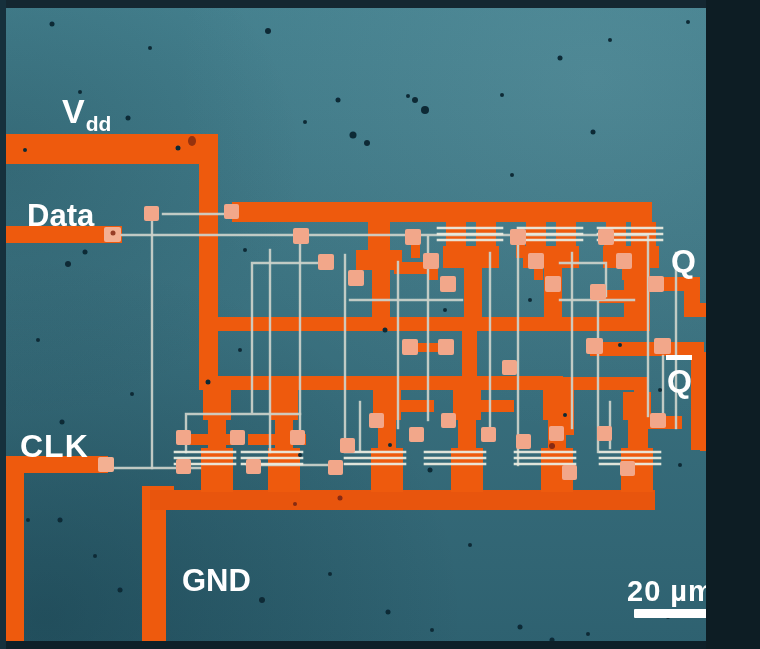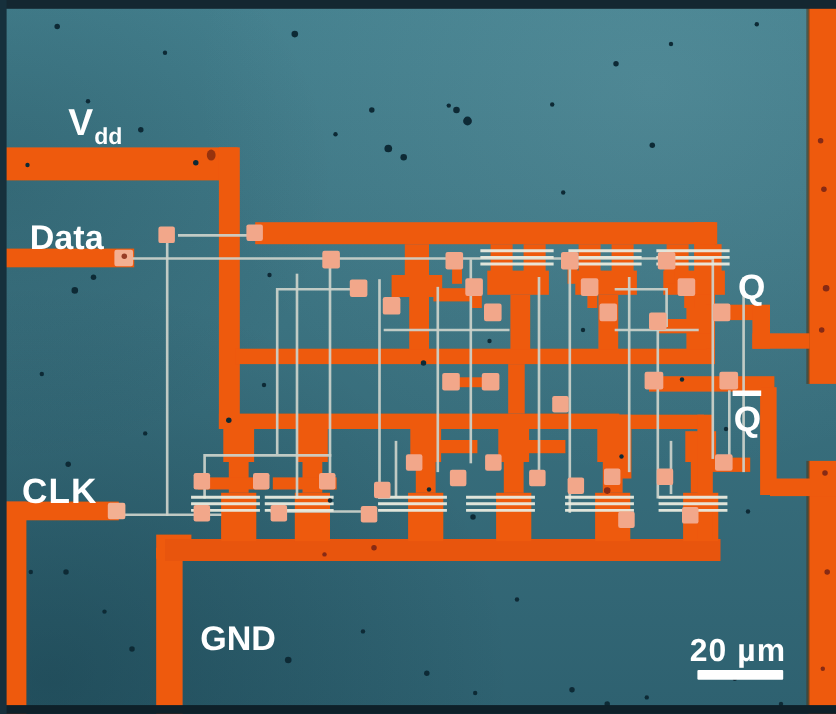--- a/index.html
+++ b/index.html
@@ -5,21 +5,21 @@
   :root{
     --substrate-teal:#3b7280;
     --metal-orange:#ee5a11;
     --pad-salmon:#f2a78a;
     --wire-silver:#ccd3cb;
     --label-white:#ffffff;
     --speckle-dark:#0e2a36;
   }
   html,body{margin:0;padding:0;background:#0d1d24;}
   .stage{
-    position:relative;width:760px;height:649px;overflow:hidden;
+    position:relative;width:706px;height:649px;overflow:hidden;
     font-family:"Liberation Sans",sans-serif;
   }
   svg{display:block;}
   .metal{fill:var(--metal-orange);}
   .metal2{fill:#e85410;}
   .pad{fill:var(--pad-salmon);}
   .padlite{fill:#f3b092;}
   .wire{stroke:var(--wire-silver);stroke-width:2.4;fill:none;stroke-linecap:square;opacity:.92;}
   .wirew{stroke:#e9ebdf;stroke-width:2.6;fill:none;stroke-linecap:square;opacity:.95;}
   .speck{fill:var(--speckle-dark);}

